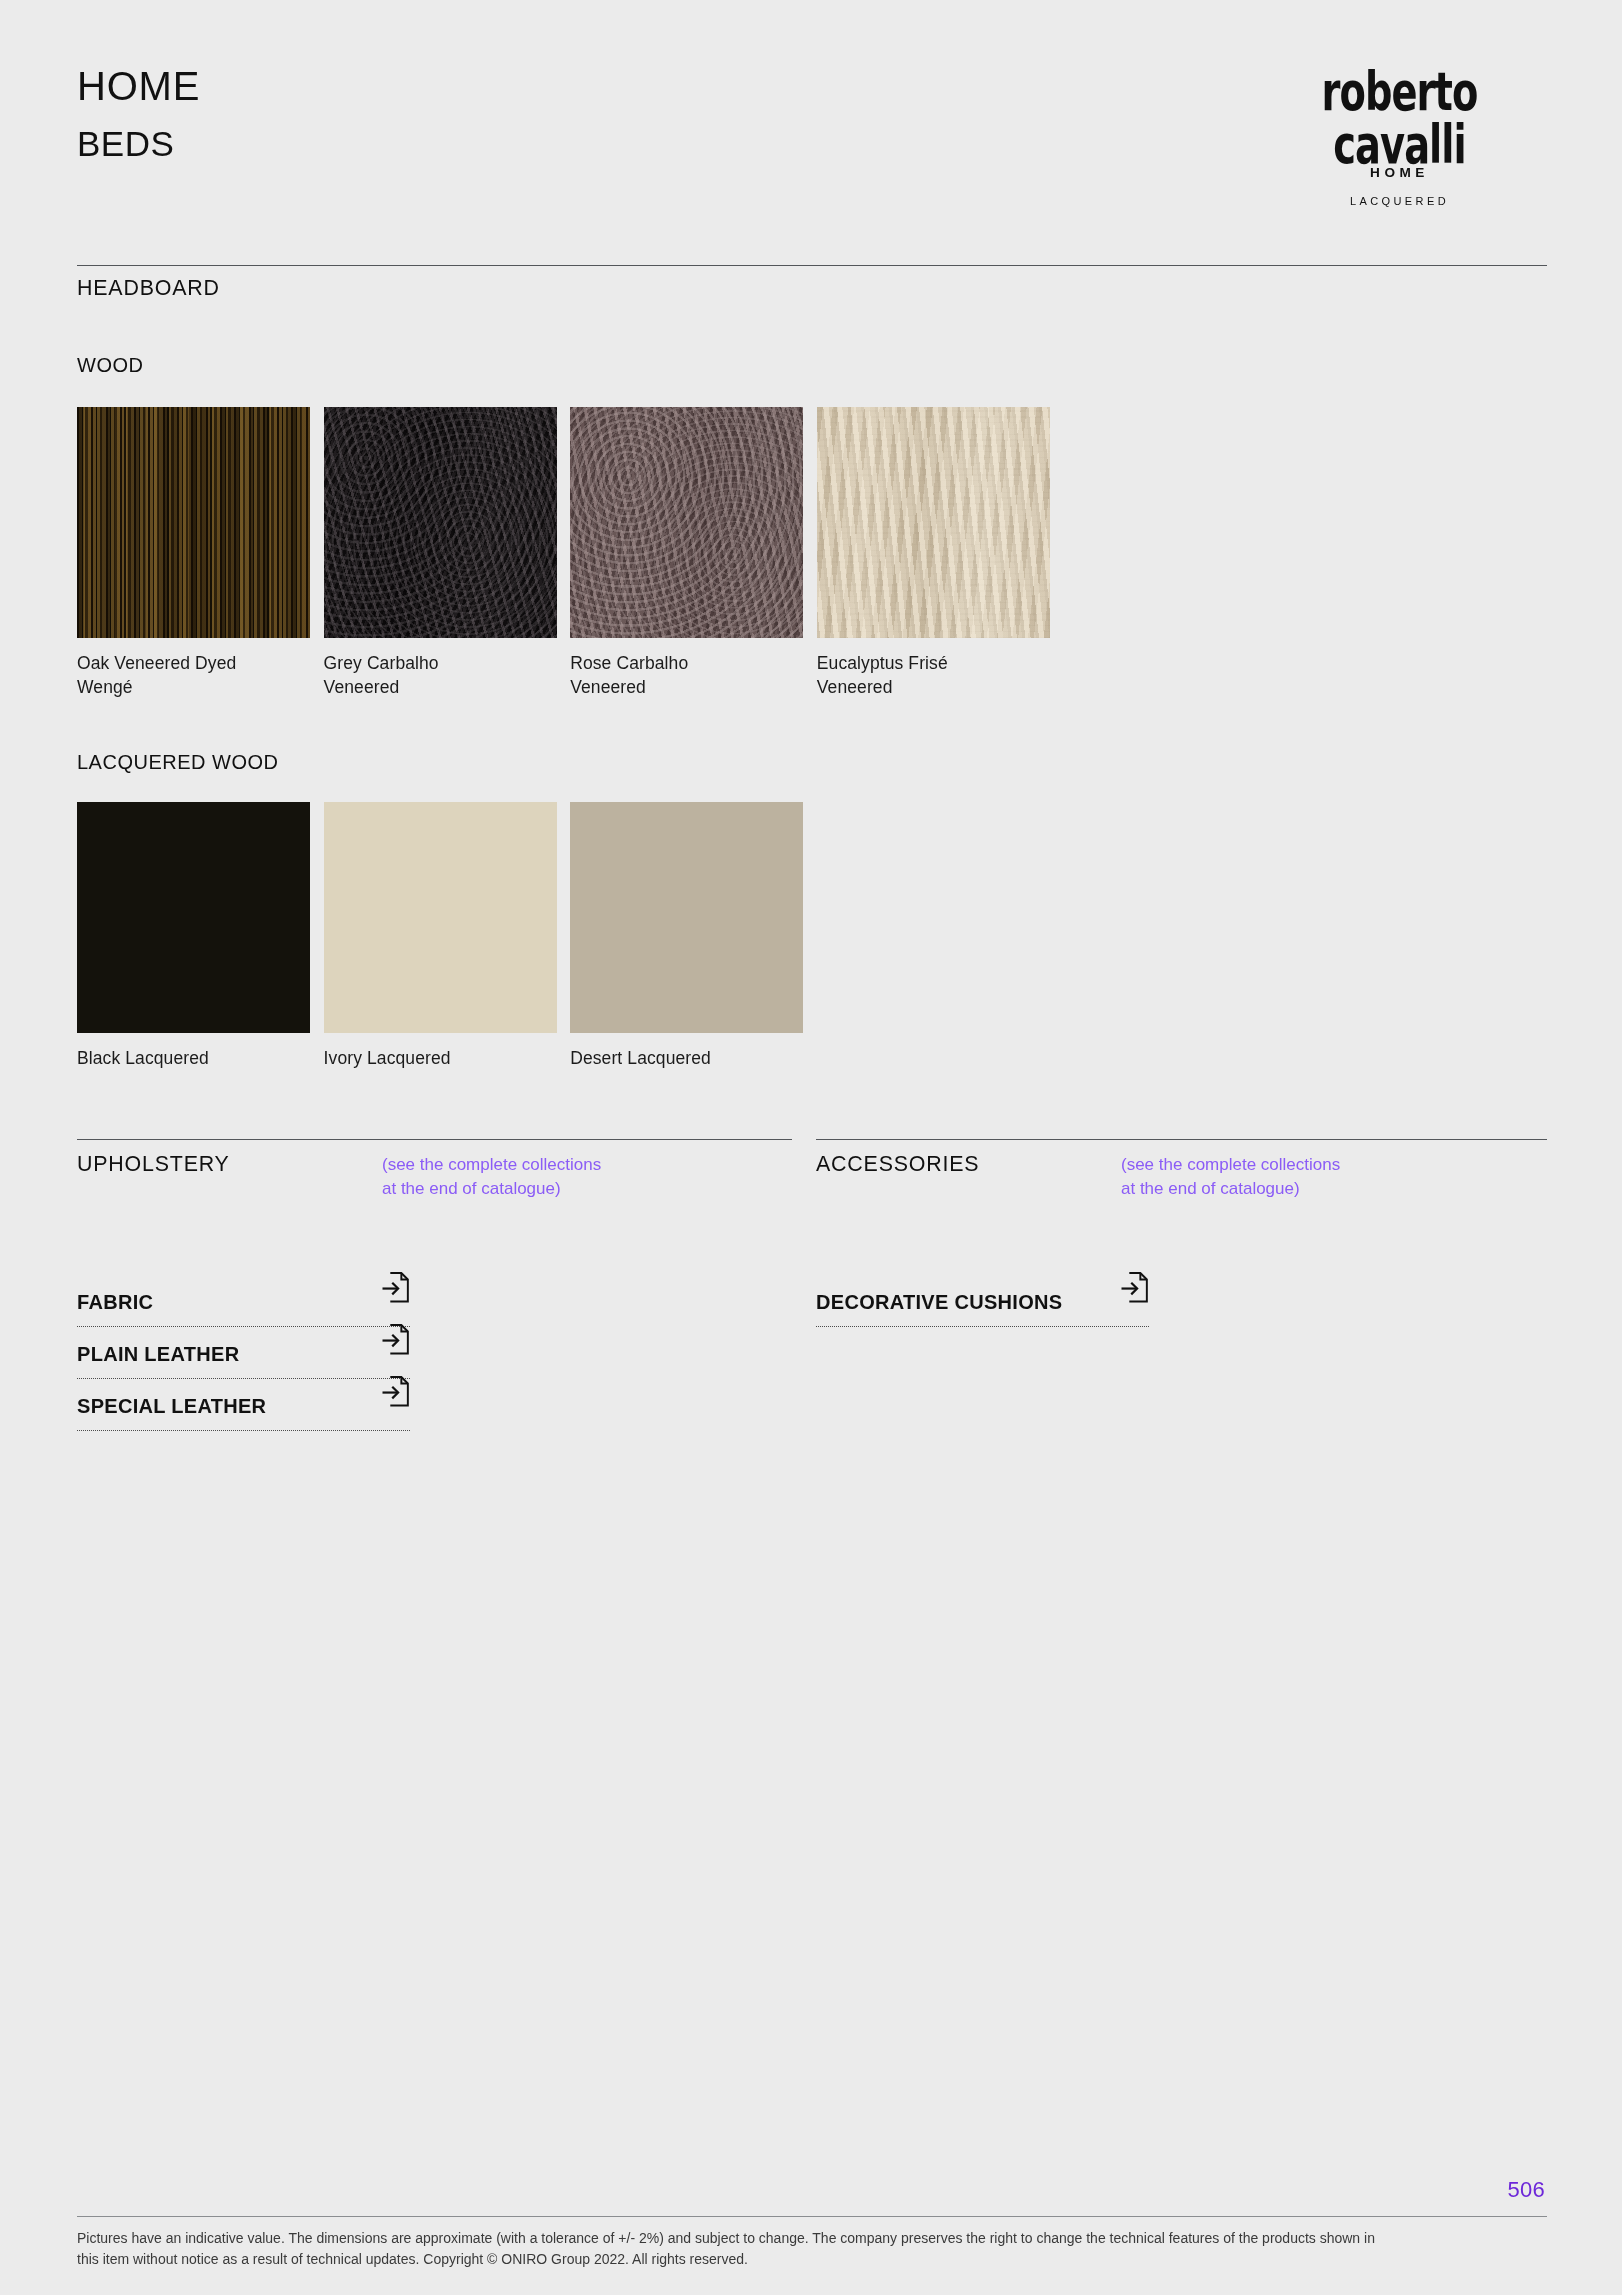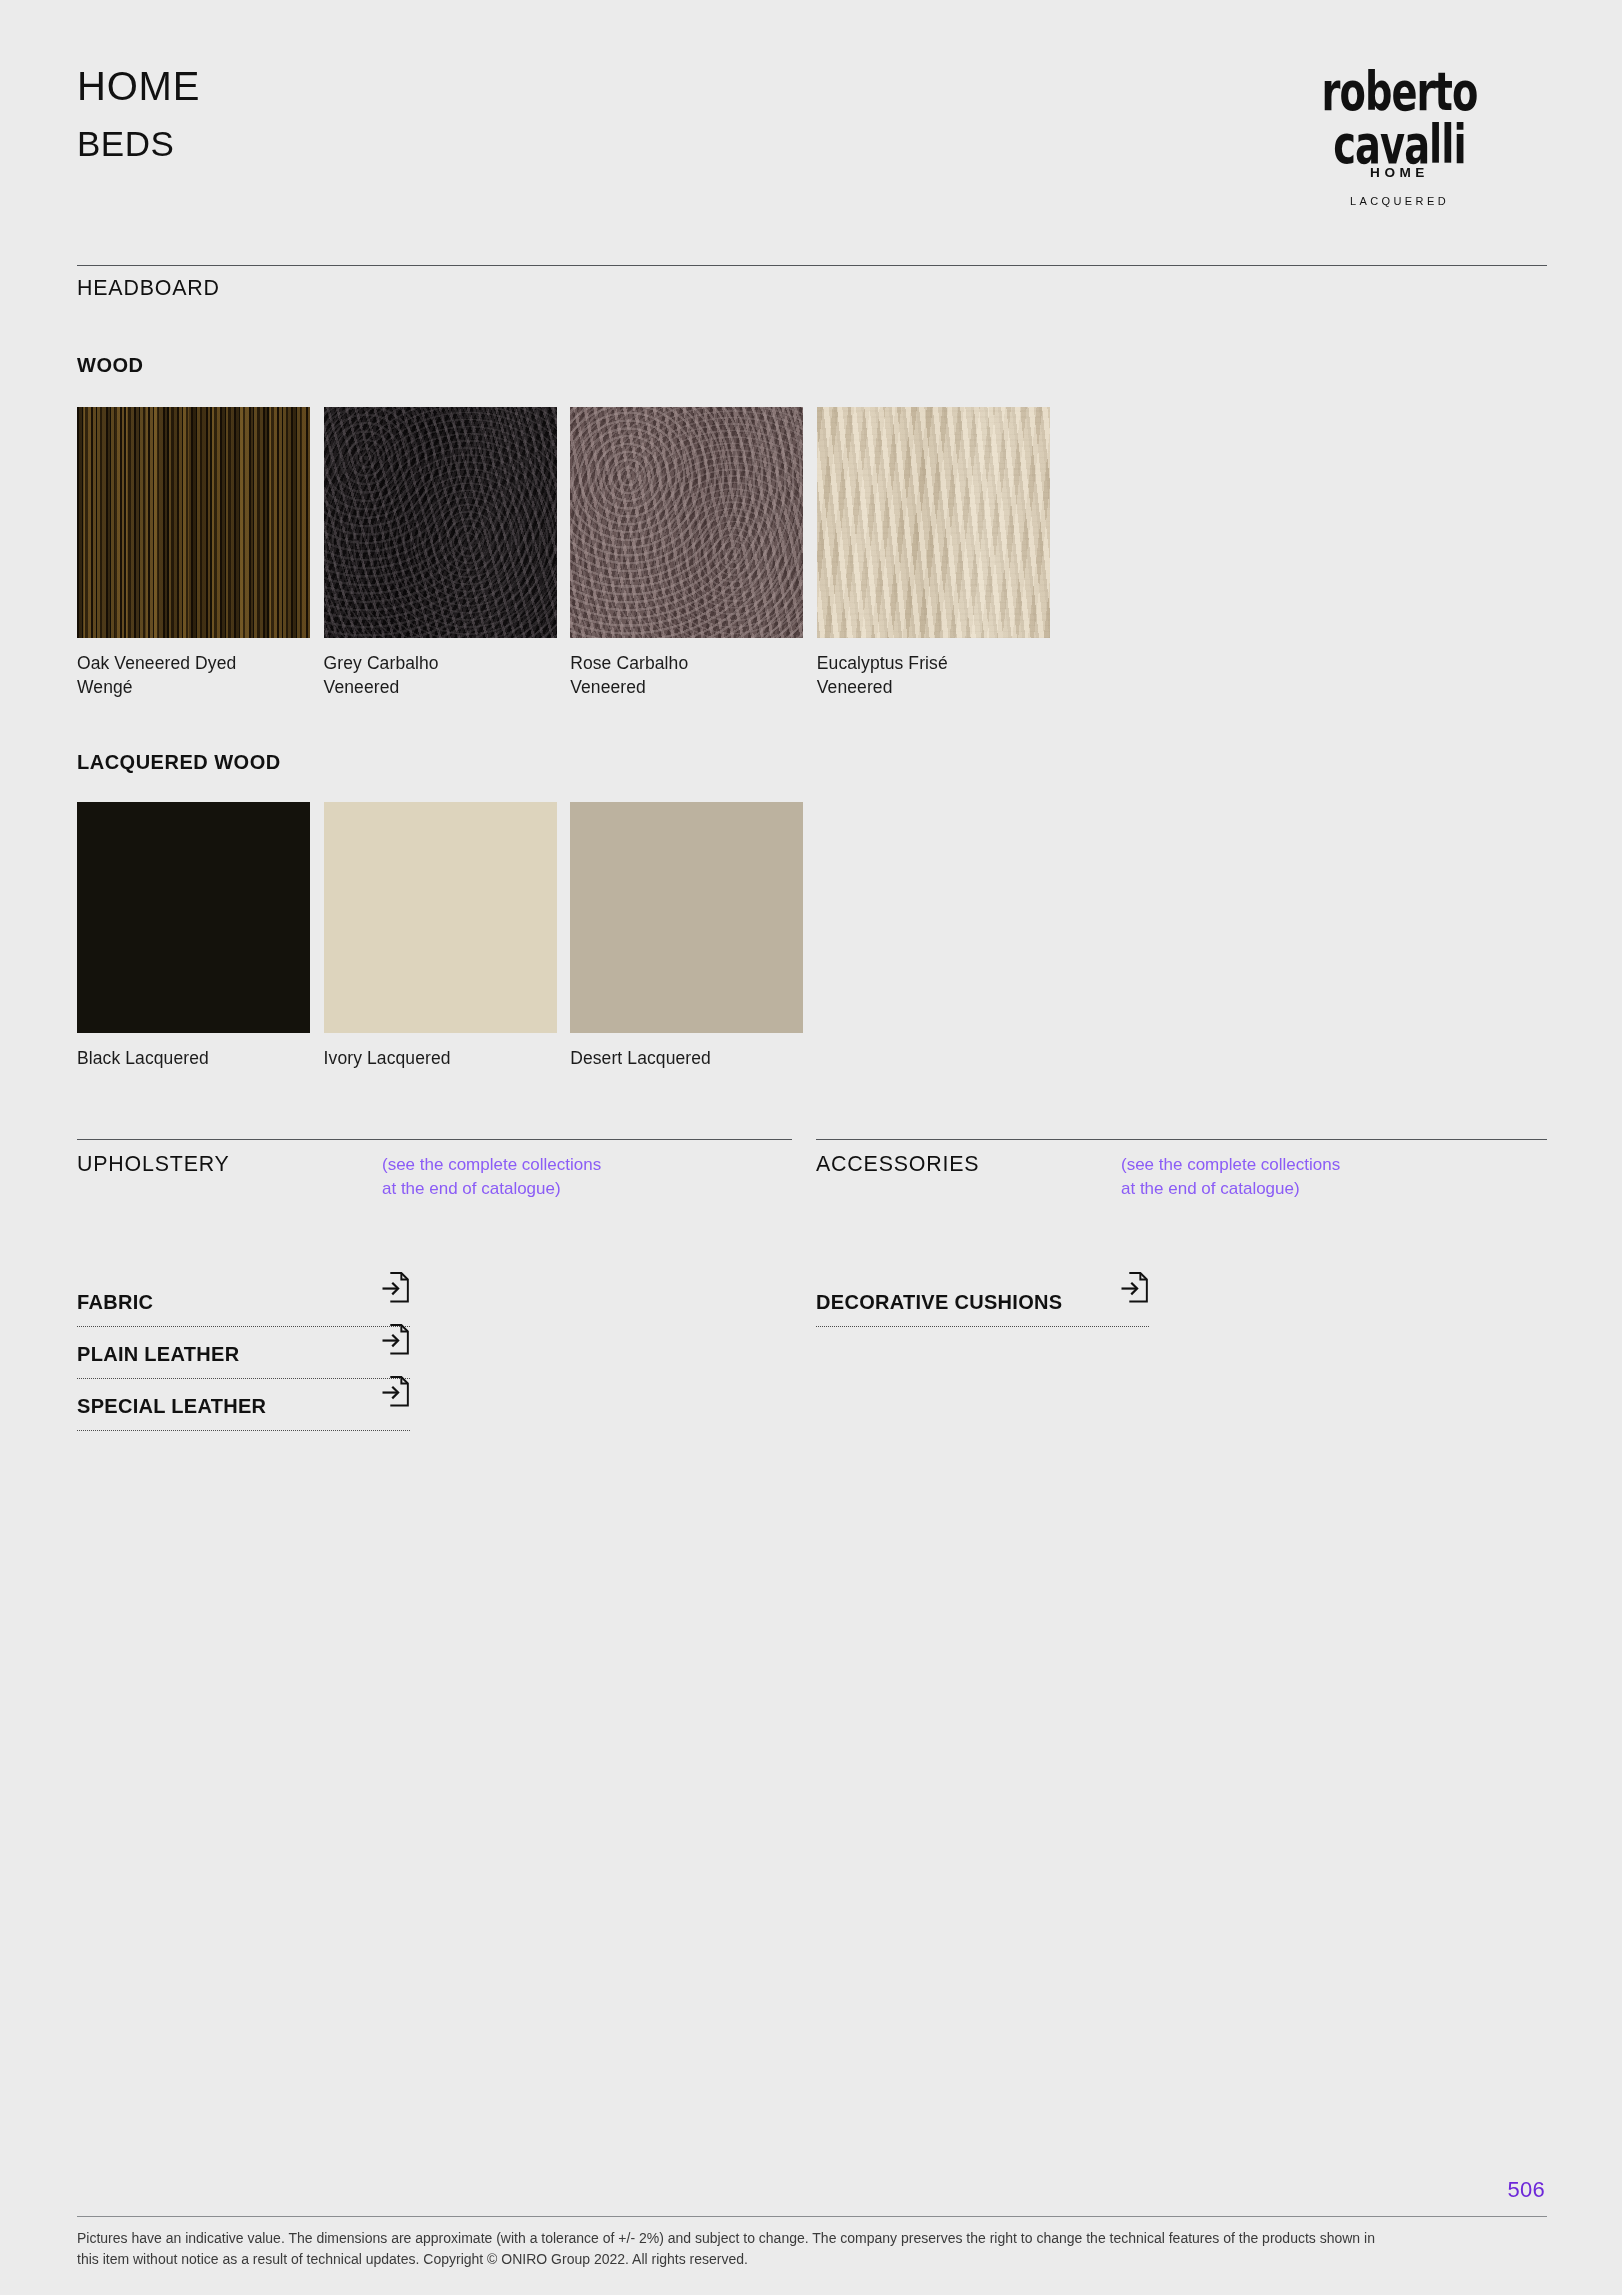--- a/index.html
+++ b/index.html
@@ -101,21 +101,21 @@
     position: absolute;
     font-size: 21.4px;
     letter-spacing: 0.8px;
     font-weight: 400;
     color: #111;
   }
   .sub-title {
     position: absolute;
     font-size: 20px;
     letter-spacing: 0.5px;
-    font-weight: 700;
+    font-weight: 400;
     color: #111;
   }
 
   
   .swatch-row {
     position: absolute;
     display: flex;
     gap: 13.6px;
   }
   .swatch-cell {

